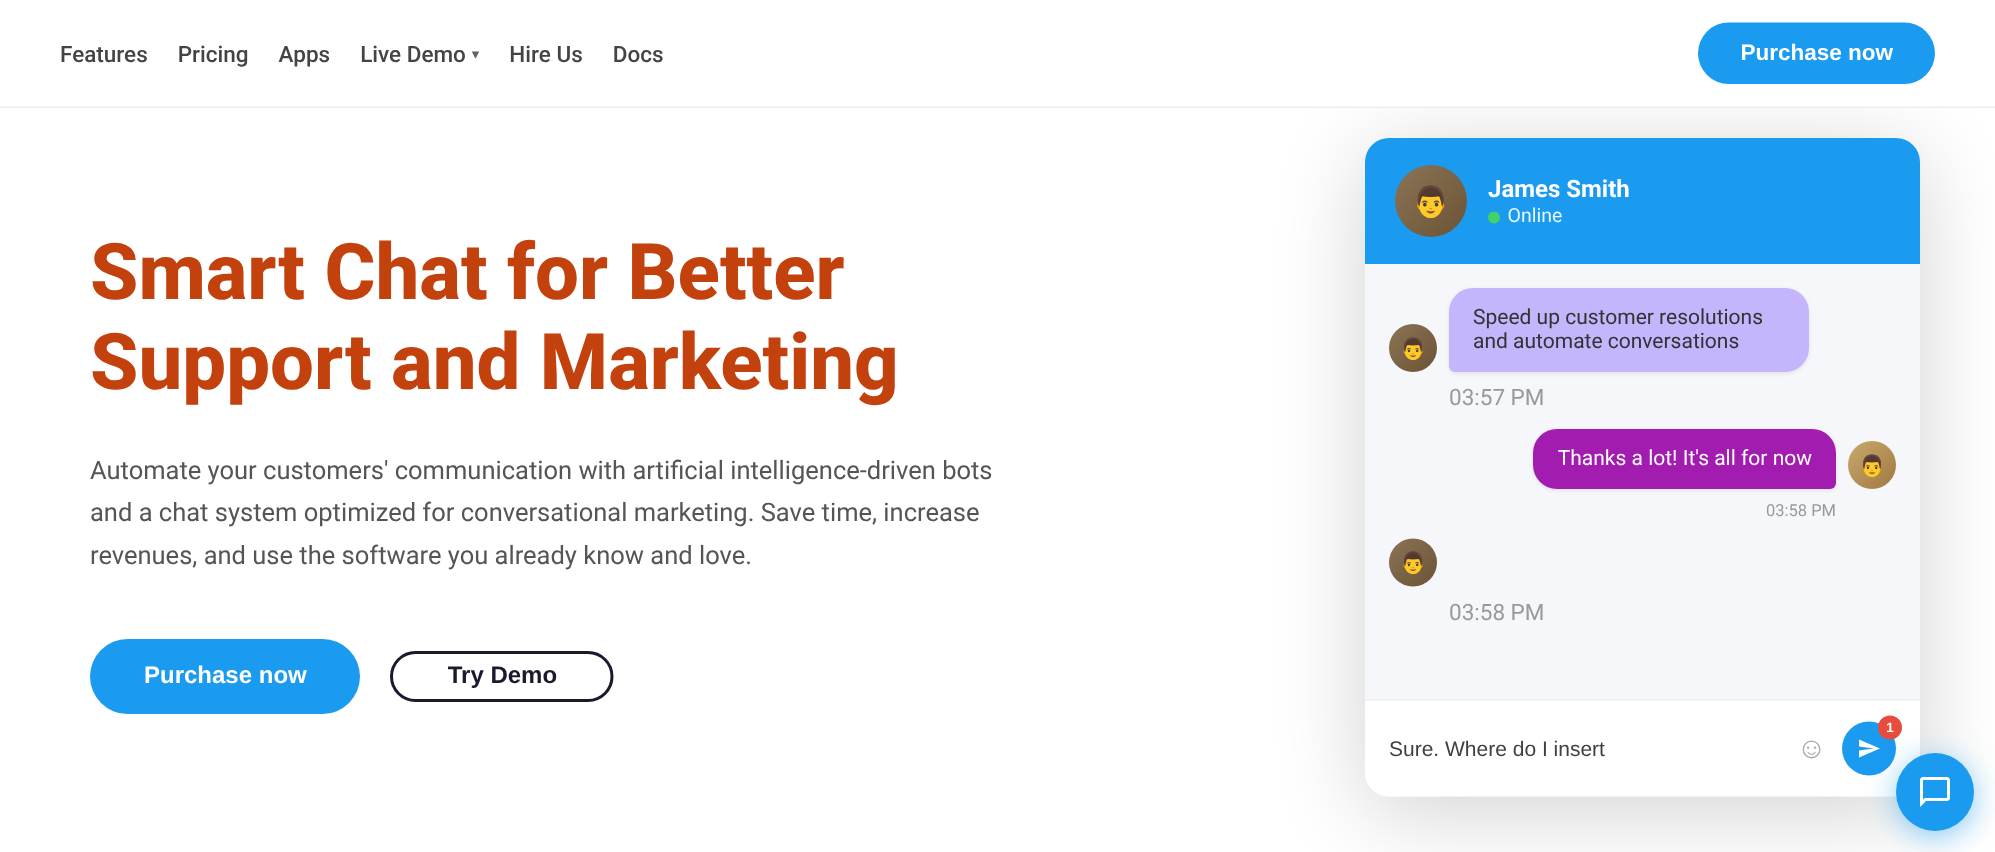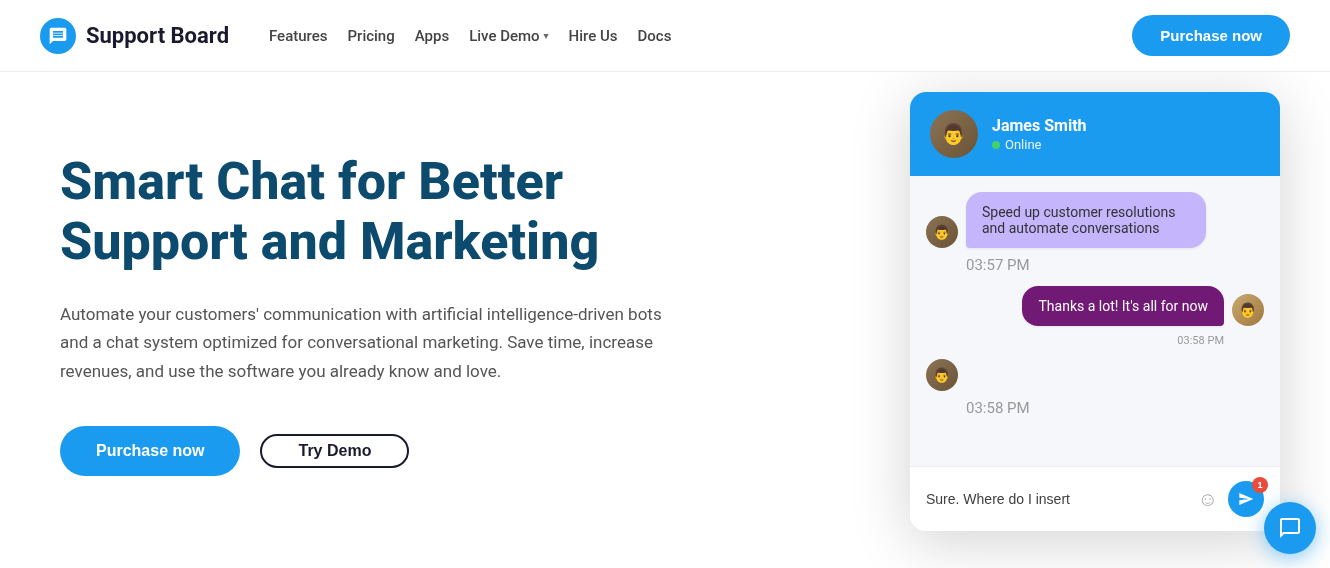--- a/index.html
+++ b/index.html
@@ -90,21 +90,21 @@
       background: #fff;
     }
     .hero-content {
       flex: 1;
       max-width: 700px;
       padding-top: 20px;
     }
     .hero-title {
       font-size: 52px;
       font-weight: 800;
-      color: #0c4a6e;
+      color: #c2410c;
       line-height: 1.15;
       margin-bottom: 28px;
     }
     .hero-subtitle {
       font-size: 17px;
       color: #555;
       line-height: 1.7;
       max-width: 620px;
       margin-bottom: 40px;
     }
@@ -228,21 +228,21 @@
 
     
     .msg-right {
       display: flex;
       align-items: flex-end;
       gap: 8px;
       justify-content: flex-end;
       margin-bottom: 8px;
     }
     .msg-bubble-right {
-      background: #701a75;
+      background: #a21caf;
       color: #fff;
       border-radius: 16px 16px 4px 16px;
       padding: 12px 16px;
       font-size: 14px;
       max-width: 220px;
       box-shadow: 0 1px 3px rgba(0,0,0,0.08);
     }
     .msg-avatar-right {
       width: 32px;
       height: 32px;
@@ -343,28 +343,20 @@
       width: 24px;
       height: 24px;
       fill: white;
     }
   </style>
 </head>
 <body>
 
 <nav class="navbar">
   <div class="navbar-left">
-    <a class="logo" href="#">
-      <div class="logo-icon">
-        <svg viewBox="0 0 24 24">
-          <path d="M20 2H4C2.9 2 2 2.9 2 4v18l4-4h14c1.1 0 2-.9 2-2V4c0-1.1-.9-2-2-2zm-2 12H6v-2h12v2zm0-3H6V9h12v2zm0-3H6V6h12v2z"></path>
-        </svg>
-      </div>
-      <span class="logo-text">Support Board</span>
-    </a>
     <ul class="nav-links">
       <li>
         <a href="#">Features</a>
       </li>
       <li>
         <a href="#">Pricing</a>
       </li>
       <li>
         <a href="#">Apps</a>
       </li>

